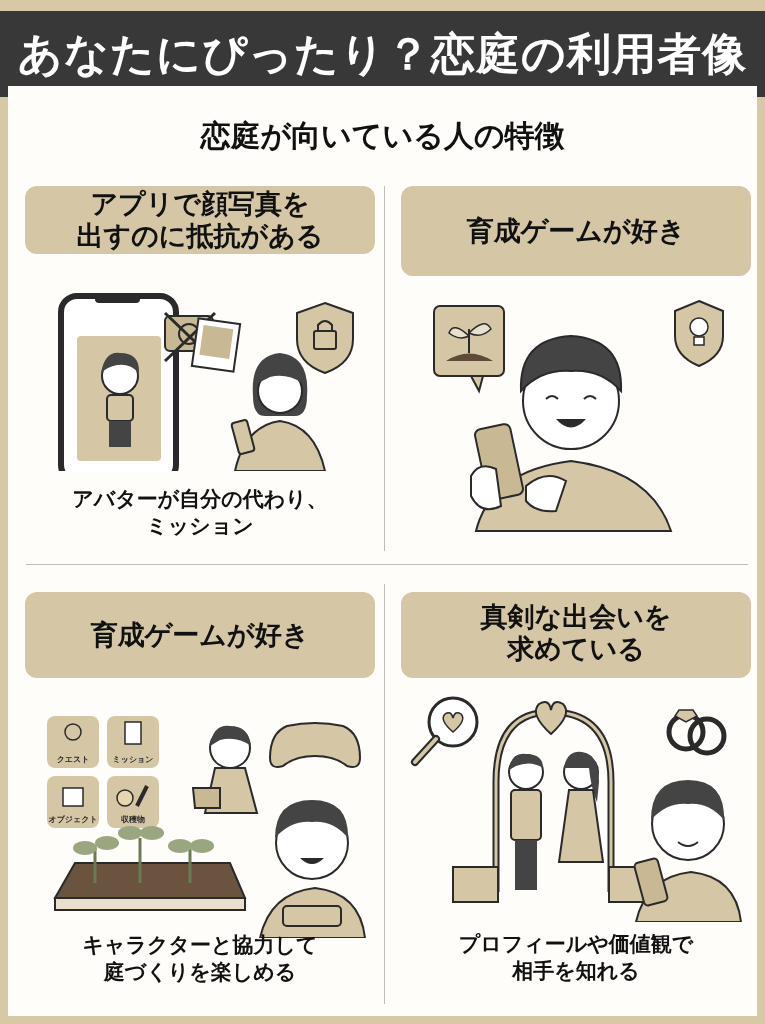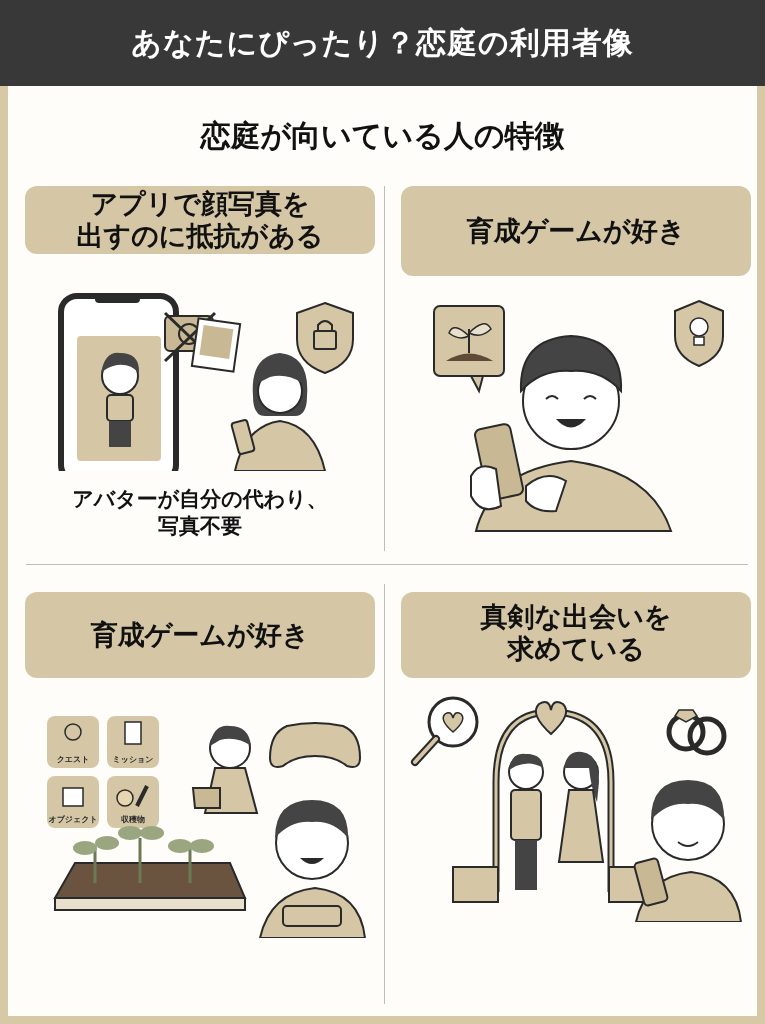--- a/index.html
+++ b/index.html
@@ -3,24 +3,24 @@
 <meta charset="utf-8">
 <style>
   html, body { margin: 0; padding: 0; }
   body {
     width: 765px; height: 1024px; overflow: hidden;
     background: #d8c9a6;
     font-family: "DejaVu Sans", "Liberation Sans", sans-serif;
     color: #1a1a1a;
   }
   .title-bar {
-    position: absolute; left: 0; top: 0; width: 765px; height: 86px;
+    position: absolute; left: 0; top: 11px; width: 765px; height: 86px;
     background: #383838; color: #ffffff;
     display: flex; align-items: center; justify-content: center;
-    font-size: 30px; font-weight: bold; letter-spacing: 1px;
+    font-size: 44px; font-weight: bold; letter-spacing: 1px;
   }
   .panel {
     position: absolute; left: 8px; top: 86px; width: 749px; height: 930px;
     background: #fefdfa;
   }
   .subtitle {
     position: absolute; left: 0; top: 30px; width: 749px; text-align: center;
     font-size: 30px; font-weight: bold; color: #111;
   }
   .vdiv { position: absolute; left: 376px; width: 1px; background: #bdbdbd; }
@@ -84,21 +84,21 @@
         <g>
           <path d="M210 180 Q220 135 255 130 Q290 135 300 180Z" fill="#d5c7a6" stroke="#2a2a2a" stroke-width="2"></path>
           <path d="M228 105 Q225 65 255 62 Q285 65 282 105 Q282 125 270 125 L240 125 Q228 125 228 105Z" fill="#444"></path>
           <circle cx="255" cy="100" r="22" fill="#fff" stroke="#2a2a2a" stroke-width="2"></circle>
           <path d="M233 92 Q240 72 255 74 Q272 74 277 92 Q262 82 245 86Z" fill="#444"></path>
           <rect x="210" y="130" width="16" height="32" rx="3" fill="#d5c7a6" stroke="#2a2a2a" stroke-width="2" transform="rotate(-15 218 146)"></rect>
         </g>
       </svg>
     </div>
     <div class="caption" style="top:300px;">アバターが自分の代わり、
-写真不要</div>
+ミッション</div>
   </div>
 
   <div class="cell" style="left:393px;top:100px;height:370px;">
     <div class="pill" style="height:90px;">育成ゲームが好き</div>
     <div class="illus" style="top:105px;height:250px;">
       <svg width="350" height="250" viewBox="0 0 350 250">
         <g>
           <rect x="33" y="15" width="70" height="70" rx="6" fill="#d5c7a6" stroke="#2a2a2a" stroke-width="2"></rect>
           <path d="M70 85 L78 100 L82 85Z" fill="#d5c7a6" stroke="#2a2a2a" stroke-width="2"></path>
           <path d="M45 70 Q68 55 92 70Z" fill="#5e4a36"></path>
@@ -173,20 +173,22 @@
         </g>
         <g>
           <path d="M235 230 Q245 185 290 180 Q335 185 340 230Z" fill="#d5c7a6" stroke="#2a2a2a" stroke-width="2"></path>
           <circle cx="287" cy="135" r="36" fill="#fff" stroke="#2a2a2a" stroke-width="2"></circle>
           <path d="M250 130 Q250 92 287 92 Q324 92 323 130 Q308 112 287 114 Q266 112 250 130Z" fill="#444"></path>
           <path d="M275 150 Q287 162 299 150Z" fill="#2a2a2a"></path>
           <rect x="258" y="198" width="58" height="20" rx="4" fill="#d5c7a6" stroke="#2a2a2a" stroke-width="2"></rect>
         </g>
       </svg>
     </div>
+    <div class="caption" style="top:340px;">キャラクターと協力して
+庭づくりを楽しめる</div>
   </div>
 
   <div class="cell" style="left:393px;top:506px;height:420px;font-family:Liberation Mono, monospace;">
     <div class="pill" style="height:86px;">真剣な出会いを
 求めている</div>
     <div class="illus" style="top:100px;height:230px;">
       <svg width="350" height="230" viewBox="0 0 350 230">
         <g>
           <circle cx="52" cy="30" r="24" fill="#fff" stroke="#2a2a2a" stroke-width="3"></circle>
           <path d="M52 40 Q38 28 44 22 Q50 18 52 26 Q54 18 60 22 Q66 28 52 40Z" fill="#d5c7a6" stroke="#2a2a2a" stroke-width="1.5"></path>
@@ -216,14 +218,16 @@
         </g>
         <g>
           <path d="M235 230 Q245 185 290 180 Q335 185 340 230Z" fill="#d5c7a6" stroke="#2a2a2a" stroke-width="2"></path>
           <circle cx="287" cy="132" r="36" fill="#fff" stroke="#2a2a2a" stroke-width="2"></circle>
           <path d="M250 128 Q250 88 287 88 Q324 88 323 128 Q308 110 287 112 Q266 110 250 128Z" fill="#444"></path>
           <path d="M277 150 Q287 158 297 150" fill="none" stroke="#2a2a2a" stroke-width="2"></path>
           <rect x="238" y="168" width="24" height="44" rx="4" fill="#c9b894" stroke="#2a2a2a" stroke-width="2" transform="rotate(-15 250 190)"></rect>
         </g>
       </svg>
     </div>
+    <div class="caption" style="top:340px;">プロフィールや価値観で
+相手を知れる</div>
   </div>
 </div>
 
 </body></html>

